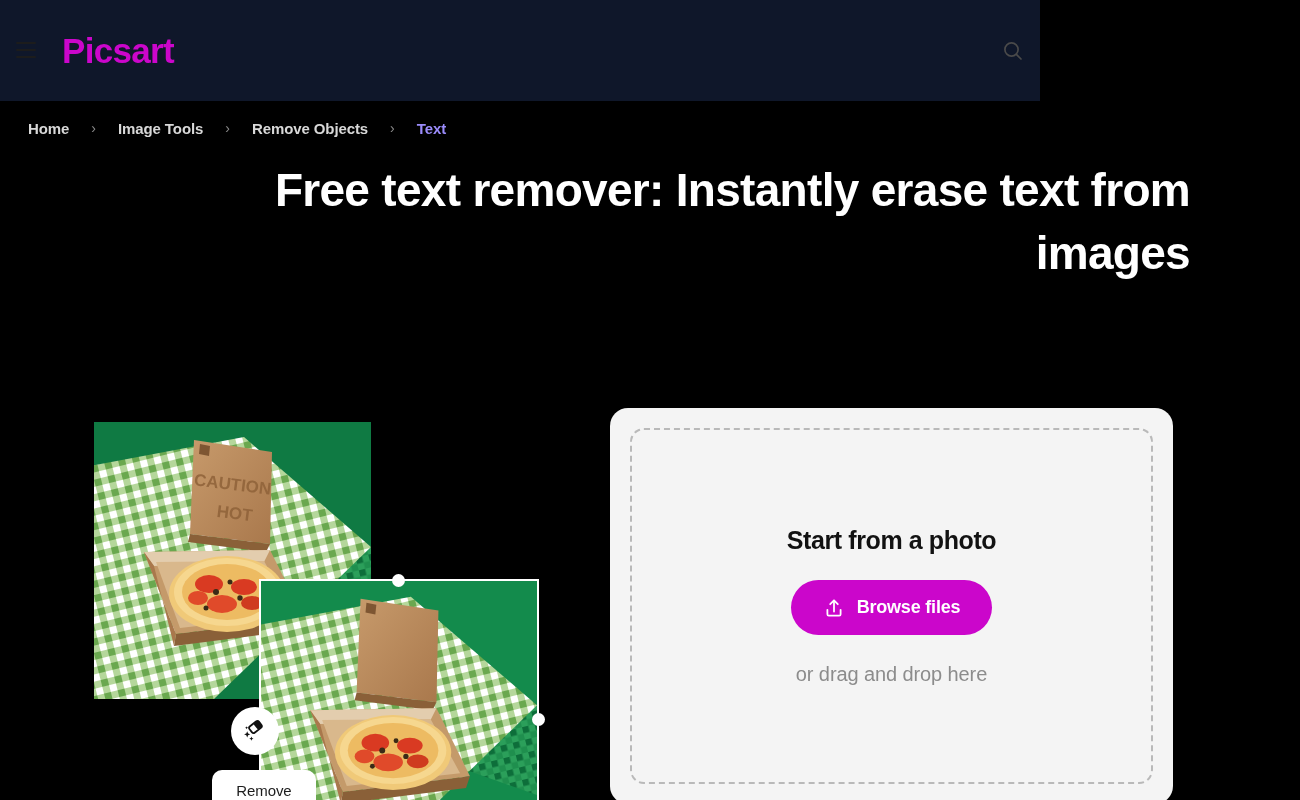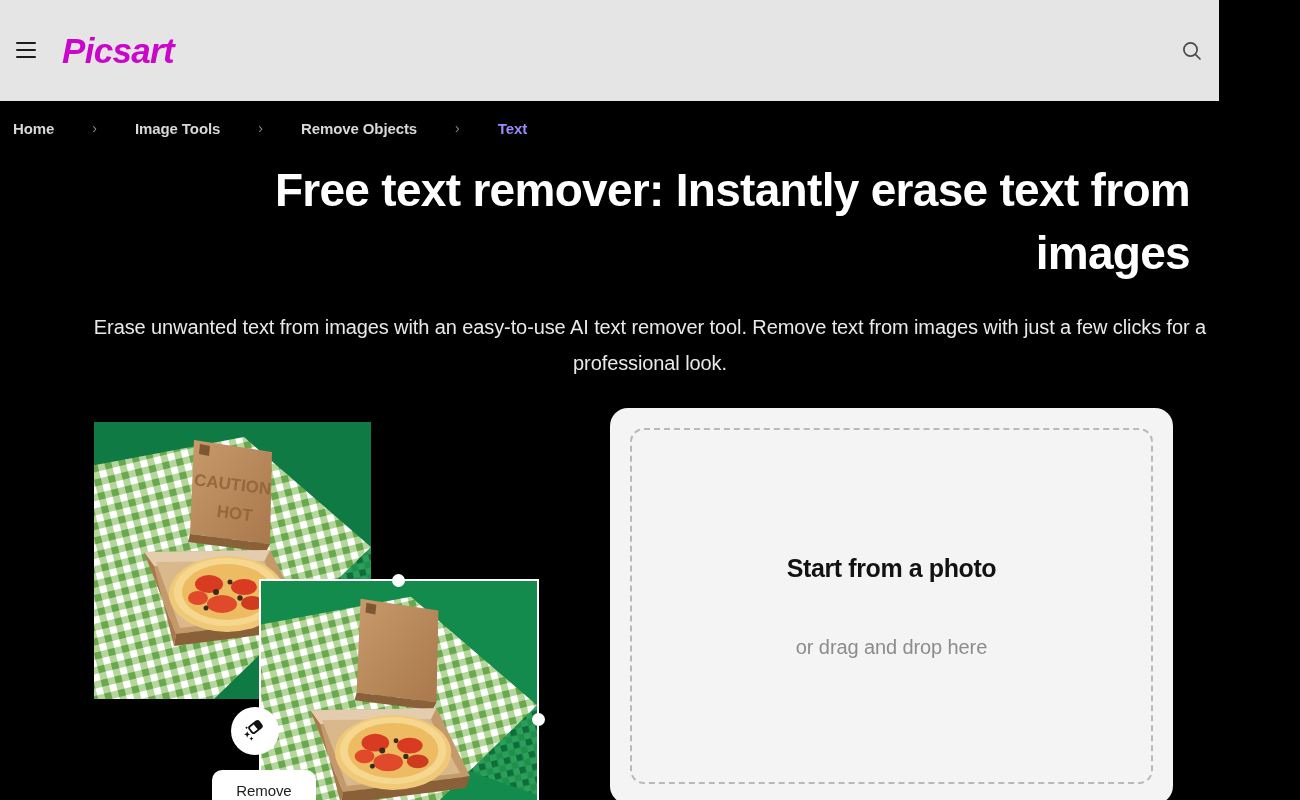--- a/index.html
+++ b/index.html
@@ -9,27 +9,26 @@
     height: 800px;
     overflow: hidden;
     font-family: "Liberation Sans", sans-serif;
     background: #000000;
   }
 
   
   .header {
     position: absolute;
     top: 0; left: 0;
-    width: 1219px;
+    width: 1040px;
     height: 101px;
-    background: #e5e5e5;
+    background: #0f172a;
     display: flex;
     align-items: center;
     z-index: 40;
-    font-style: italic;
   }
 
   .hamburger {
     position: absolute;
     left: 16px;
     top: 36px;
     width: 22px;
     height: 28px;
     display: flex;
     flex-direction: column;
@@ -119,24 +118,24 @@
     width: 1300px;
     height: 699px;
     background: #000000;
     overflow: hidden;
   }
 
   
   .breadcrumb {
     position: absolute;
     top: 19px;
-    left: 13px;
-    display: flex;
-    align-items: center;
-    gap: 16px;
+    left: 28px;
+    display: flex;
+    align-items: center;
+    gap: 0;
     font-size: 15px;
   }
   .crumb {
     color: #d8d8d8;
     font-weight: 600;
     cursor: pointer;
     letter-spacing: -0.1px;
   }
   .crumb.current {
     color: #9B8CFB;
@@ -332,21 +331,20 @@
     <span class="crumb">Home</span>
     <span class="crumb-sep">›</span>
     <span class="crumb">Image Tools</span>
     <span class="crumb-sep">›</span>
     <span class="crumb">Remove Objects</span>
     <span class="crumb-sep">›</span>
     <span class="crumb current">Text</span>
   </div>
 
   <h1 class="hero-title">Free text remover: Instantly erase text from images</h1>
-  <p class="hero-sub">Erase unwanted text from images with an easy-to-use AI text remover tool. Remove text from images with just a few clicks for a professional look.</p>
 
   <div class="demo">
 
     <div class="photo photo-back">
       <svg viewBox="0 0 277 277" preserveAspectRatio="none">
         <defs>
           <pattern id="gingham1" width="14" height="14" patternUnits="userSpaceOnUse" patternTransform="rotate(-14)">
             <rect width="14" height="14" fill="#ffffff"></rect>
             <rect width="7" height="14" fill="#a8d08a" opacity="0.85"></rect>
             <rect width="14" height="7" fill="#a8d08a" opacity="0.85"></rect>
@@ -465,18 +463,26 @@
       </svg>
     </div>
 
     <div class="remove-label">Remove</div>
   </div>
 
   <div class="upload-panel">
     <div class="dropzone">
       <div class="dz-title">Start from a photo</div>
 
+      <div class="browse-btn">
+        <svg width="22" height="22" viewBox="0 0 22 22" fill="none">
+          <path d="M11 14.5 V3.6" stroke="#ffffff" stroke-width="1.8" stroke-linecap="round"></path>
+          <path d="M7.2 7.2 L11 3.4 L14.8 7.2" stroke="#ffffff" stroke-width="1.8" stroke-linecap="round" stroke-linejoin="round"></path>
+          <path d="M4.4 12.8 V17.2 a1.4 1.4 0 0 0 1.4 1.4 h10.4 a1.4 1.4 0 0 0 1.4 -1.4 V12.8" stroke="#ffffff" stroke-width="1.8" stroke-linecap="round" stroke-linejoin="round"></path>
+        </svg>
+        <span>Browse files</span>
+      </div>
 
       <div class="dz-hint">or drag and drop here</div>
     </div>
   </div>
 
 </div>
 
 </body></html>

